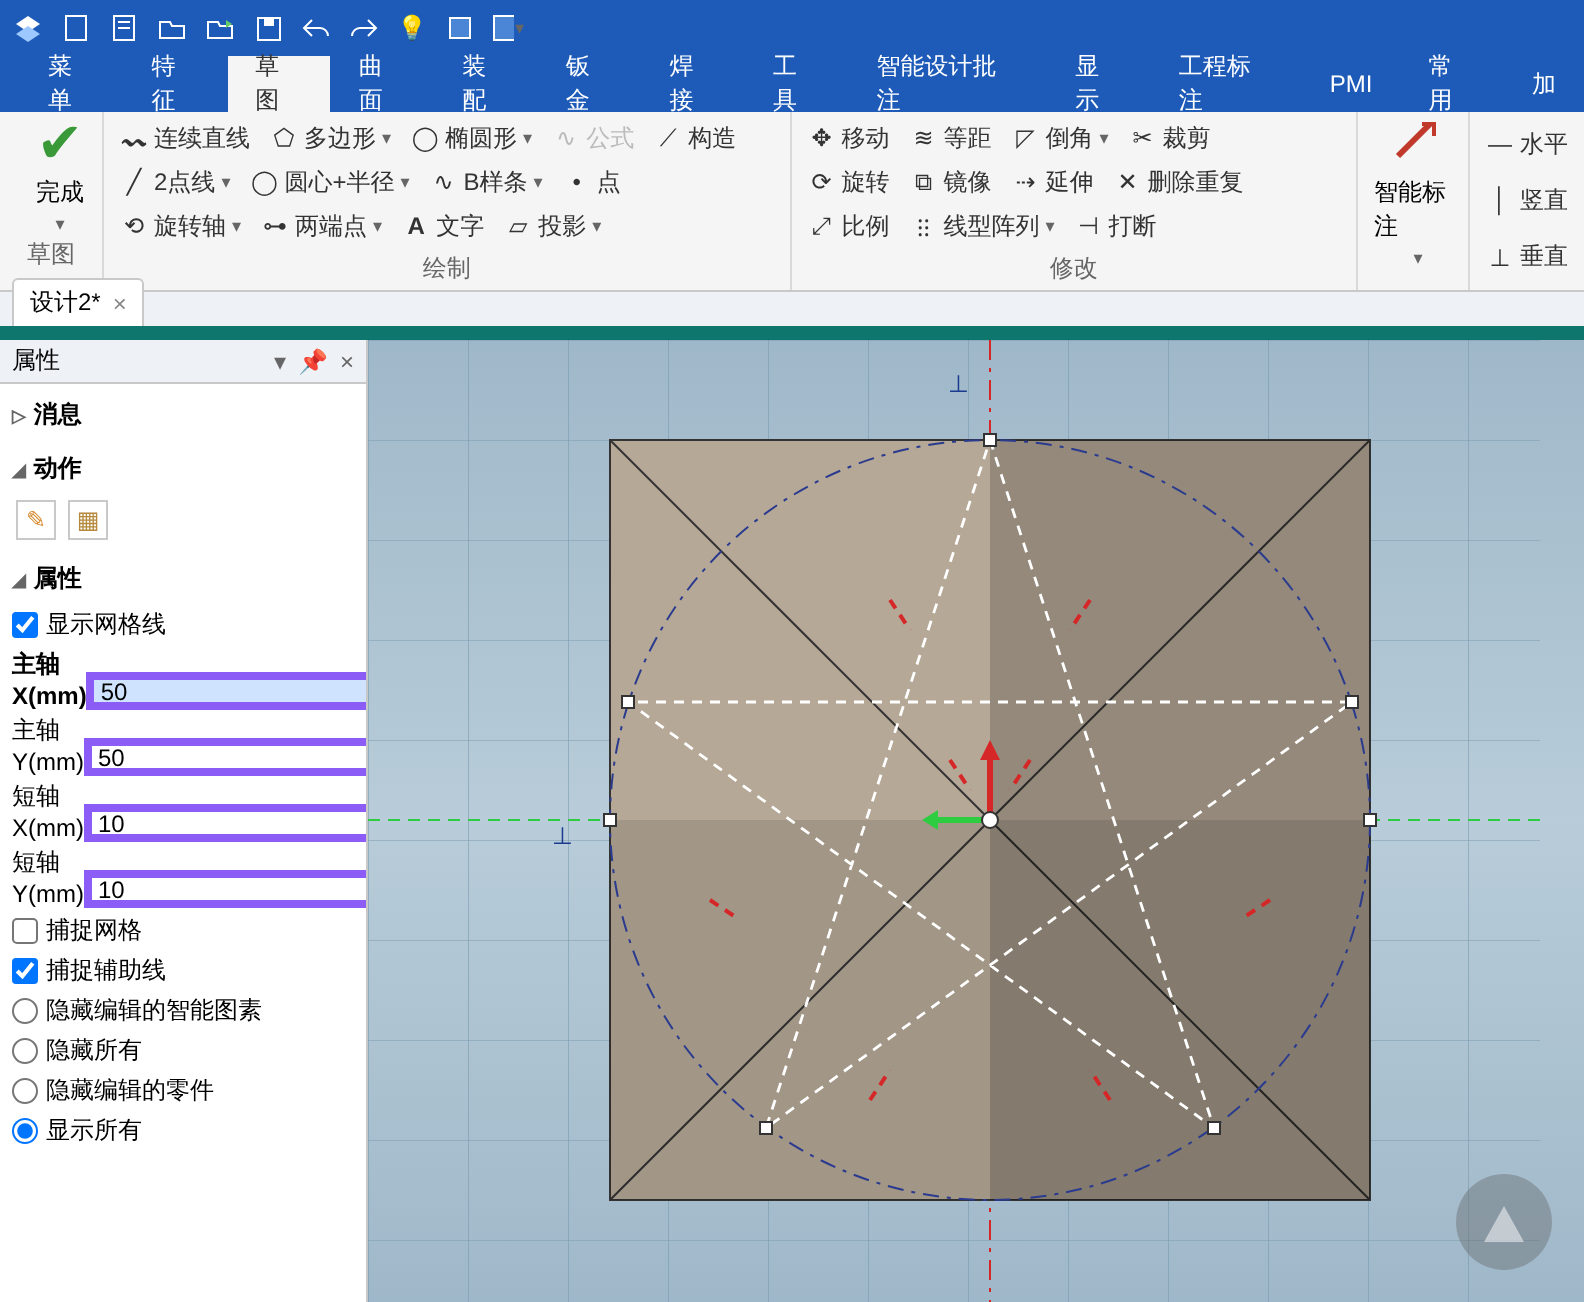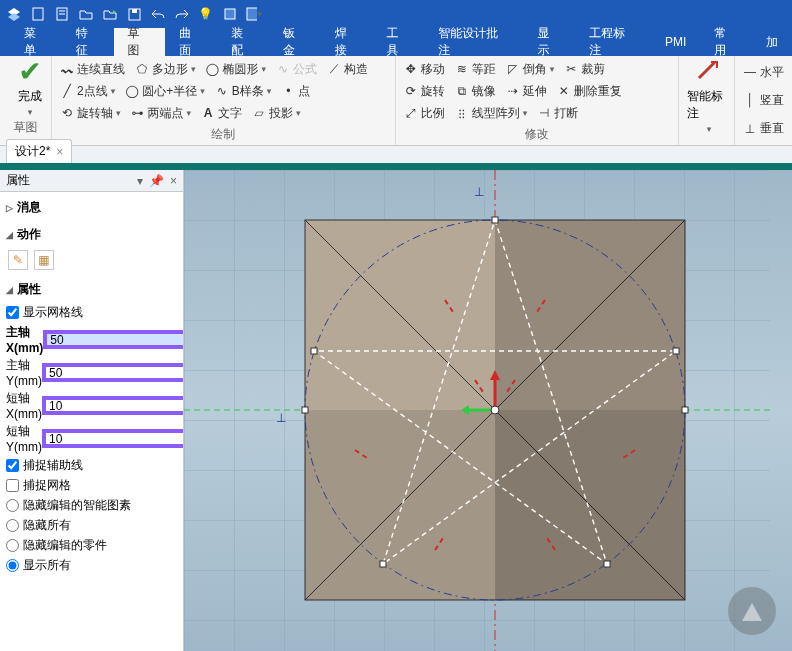--- a/index.html
+++ b/index.html
@@ -25,21 +25,21 @@
 .workarea{display:flex;height:481px}
 .proppanel{width:184px;border-right:1px solid #c9c9c9;background:#fff;display:flex;flex-direction:column}
 .pp-head{height:22px;background:#eef2f7;border-bottom:1px solid #c9c9c9;display:flex;align-items:center;justify-content:space-between;padding:0 6px}
 .pp-head .ctrls{display:flex;gap:6px;color:#666}
 .pp-body{flex:1;overflow:auto;padding:4px 6px}
 .sect{margin-bottom:4px}
 .sect-h{display:flex;align-items:center;gap:4px;padding:3px 0;font-weight:bold}
 .sect-h .tri{color:#666;font-size:9px;cursor:pointer}
 .iconrow{display:flex;gap:6px;padding:4px 2px}
 .iconbtn{width:20px;height:20px;border:1px solid #c9c9c9;display:flex;align-items:center;justify-content:center;cursor:pointer;background:#fff}
-.field{display:flex;align-items:center;margin:2px 0}
+.field{display:flex;align-items:flex-end;margin:2px 0}
 .field label{width:68px}
 .field input[type=text]{flex:1;border:4px solid #8b5cf6;height:19px;padding:0 3px}
 .field input.sel{background:#cfe3ff}
 .chk{display:flex;align-items:center;gap:4px;margin:3px 0}
 .chk input{margin:0}
 .radio{display:flex;align-items:center;gap:4px;margin:3px 0}
 .btn{border:1px solid #b9b9b9;background:#f3f3f3;padding:3px 0;text-align:center;color:#888;margin-top:4px}
 .canvas{flex:1;position:relative;background:linear-gradient(180deg,#9fb8c9 0%,#b8ccd9 50%,#9fb8c9 100%);overflow:hidden}
 .canvas svg{position:absolute;top:0;left:0}
 .wm{position:absolute;left:110px;top:100px;color:rgba(255,255,255,.55);font-size:38px;font-weight:bold;line-height:1}
@@ -353,26 +353,26 @@
           </div>
         <div class="field">
             <label>短轴X(mm)</label>
             <input type="text" value="10" style="">
           </div>
         <div class="field">
             <label>短轴Y(mm)</label>
             <input type="text" value="10" style="">
           </div>
         <div class="chk">
+            <input type="checkbox" style="">
+            <span>捕捉网格</span>
+          </div>
+        <div class="chk">
             <input type="checkbox" checked="" style="">
             <span>捕捉辅助线</span>
-          </div>
-        <div class="chk">
-            <input type="checkbox" style="">
-            <span>捕捉网格</span>
           </div>
         <div class="radio">
             <input type="radio" name="vis" style="">
             <span>隐藏编辑的智能图素</span>
           </div>
         <div class="radio">
             <input type="radio" name="vis" style="">
             <span>隐藏所有</span>
           </div>
         <div class="radio">

